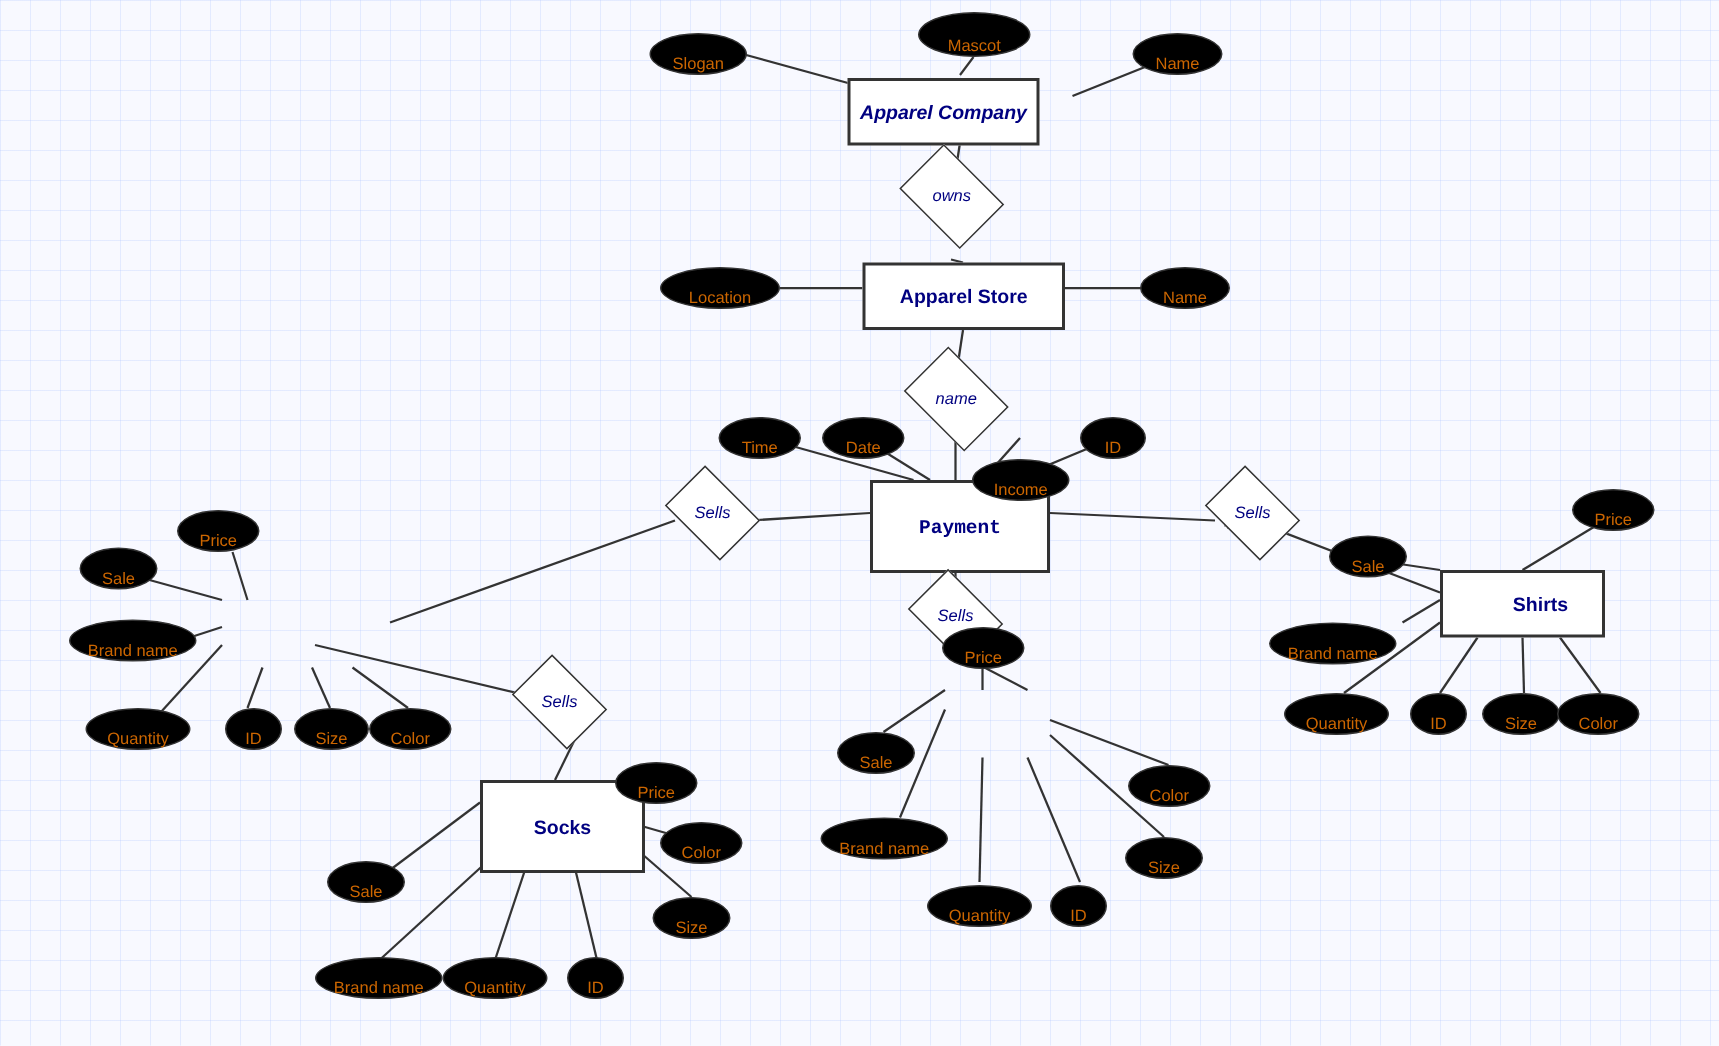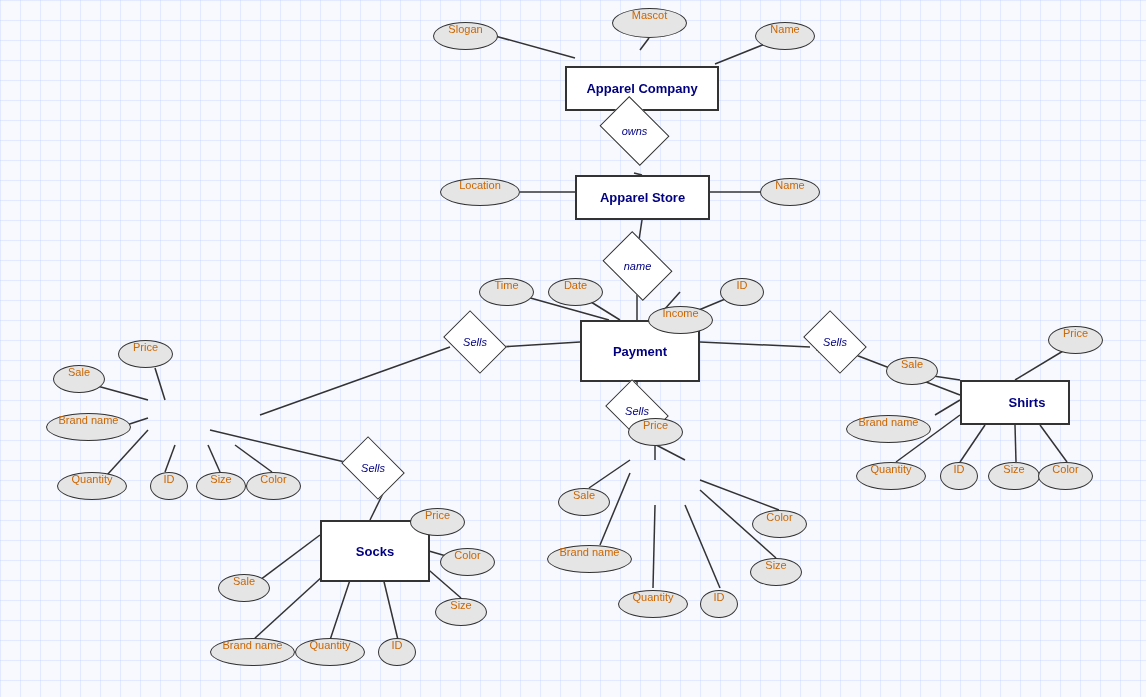--- a/index.html
+++ b/index.html
@@ -37,25 +37,25 @@
       align-items: center;
       justify-content: center;
       font-size: 13px;
       font-weight: bold;
       color: #000080;
       text-align: center;
     }
     
     .attr {
       position: absolute;
-      background: #e5e5e5;
+      background: #000000;
       border: 1.5px solid #333;
       border-radius: 50%;
       display: flex;
-      align-items: flex-start;
+      align-items: flex-end;
       justify-content: center;
       font-size: 11px;
       color: #cc6600;
       text-align: center;
     }
     
     .relation {
       position: absolute;
       display: flex;
       align-items: center;
@@ -164,27 +164,27 @@
     <line x1="492" y1="338" x2="480" y2="342" stroke="#333" stroke-width="1.5"></line>
     <line x1="492" y1="352" x2="480" y2="348" stroke="#333" stroke-width="1.5"></line>
 
     <line x1="818" y1="338" x2="828" y2="342" stroke="#333" stroke-width="1.5"></line>
     <line x1="818" y1="352" x2="828" y2="348" stroke="#333" stroke-width="1.5"></line>
 
     <line x1="632" y1="402" x2="627" y2="412" stroke="#333" stroke-width="1.5"></line>
     <line x1="642" y1="402" x2="647" y2="412" stroke="#333" stroke-width="1.5"></line>
   </svg>
 
-  <div class="entity" style="left:565px; top:66px; width:154px; height:45px;">
+  <div class="entity" style="left:565px; top:52px; width:128px; height:45px;font-style:italic;">
     <span>Apparel Company</span>
   </div>
   <div class="entity" style="left:575px; top:175px; width:135px; height:45px;">
     <span>Apparel Store</span>
   </div>
-  <div class="entity" style="left:580px; top:320px; width:120px; height:62px;">
+  <div class="entity" style="left:580px; top:320px; width:120px; height:62px;font-family:Liberation Mono, monospace;">
     <span>Payment</span>
   </div>
   <div class="entity" style="left:320px; top:520px; width:110px; height:62px;">
     <span>Socks</span>
   </div>
   <div class="entity" style="left:960px; top:380px; width:110px; height:45px;padding-left:24px;">
     <span>Shirts</span>
   </div>
 
   <div class="relation" style="left:607px; top:111px; width:55px; height:40px;font-style:italic;">

